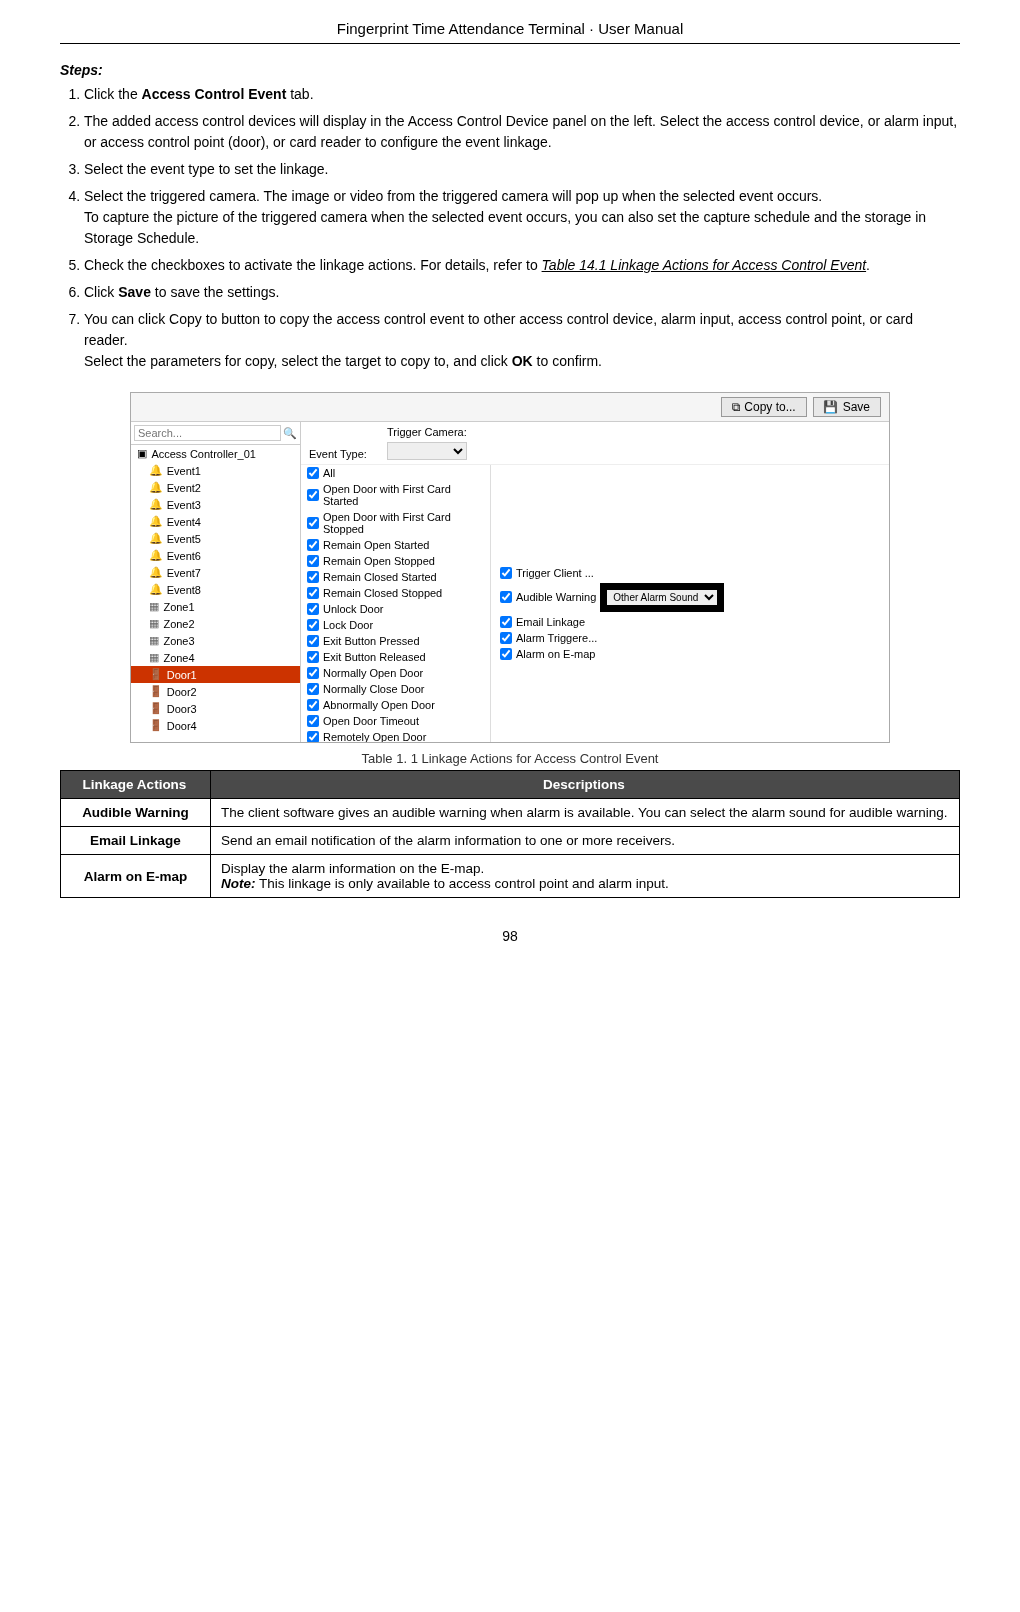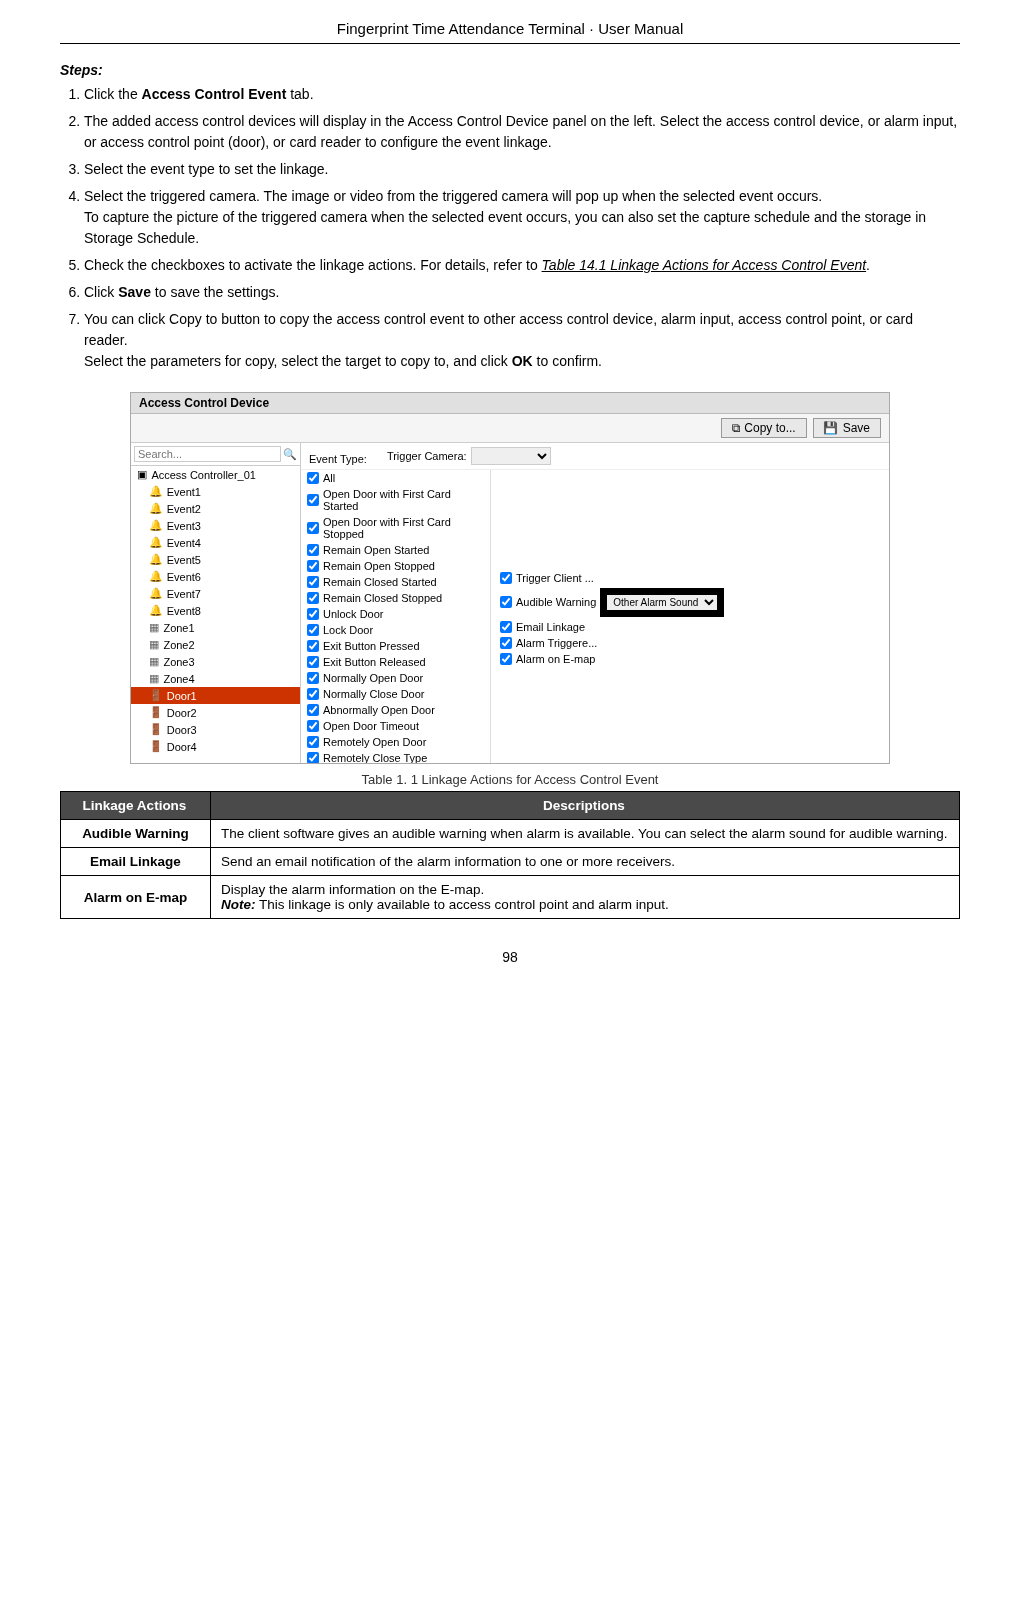--- a/index.html
+++ b/index.html
@@ -119,20 +119,21 @@
       padding: 4px 8px;
       gap: 20px;
       align-items: flex-end;
       border-bottom: 1px solid #eee;
     }
     .trigger-cam-area {
       display: flex;
       align-items: center;
       gap: 4px;
       font-size: 11px;
+      flex-direction: column;
     }
     .trigger-cam-select {
       border: 1px solid #ccc;
       padding: 1px 4px;
       font-size: 11px;
       width: 80px;
     }
     .panel-content {
       display: flex;
       flex: 1;
@@ -234,23 +235,20 @@
   <li>
     Click <strong>Save</strong> to save the settings.
   </li>
   <li>
     You can click Copy to button to copy the access control event to other access control device, alarm input, access control point, or card reader.<br>
     Select the parameters for copy, select the target to copy to, and click <strong>OK</strong> to confirm.
   </li>
 </ol>
 
 <div class="screenshot-container">
-  <div class="screenshot-titlebar">
-    <span>Access Control Device</span>
-  </div>
   <div class="screenshot-toolbar">
     <button class="toolbar-btn">
       <span>⧉</span>
       <span>Copy to...</span>
     </button>
     <button class="toolbar-btn">
       <span>💾</span>
       <span>Save</span>
     </button>
   </div>

